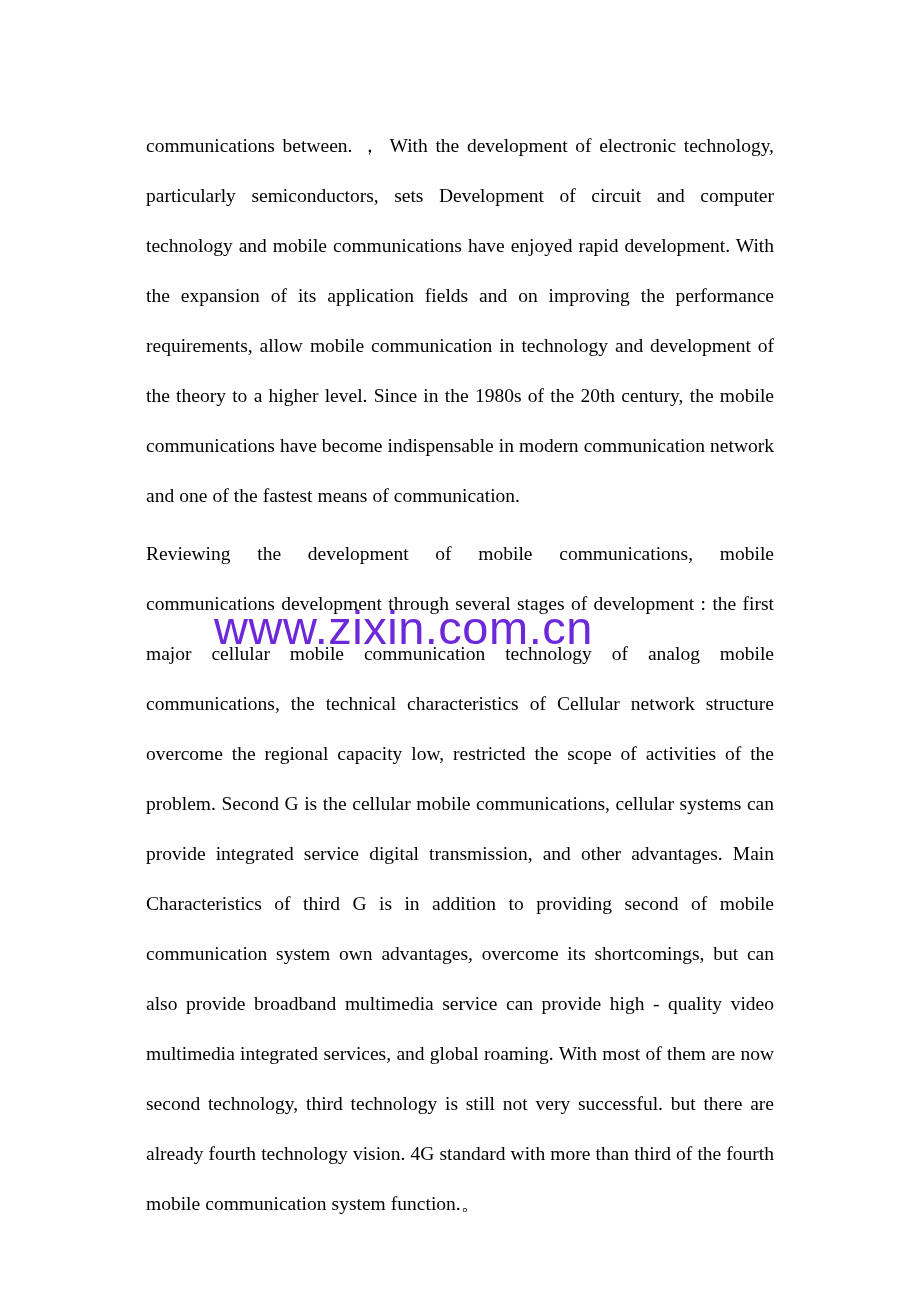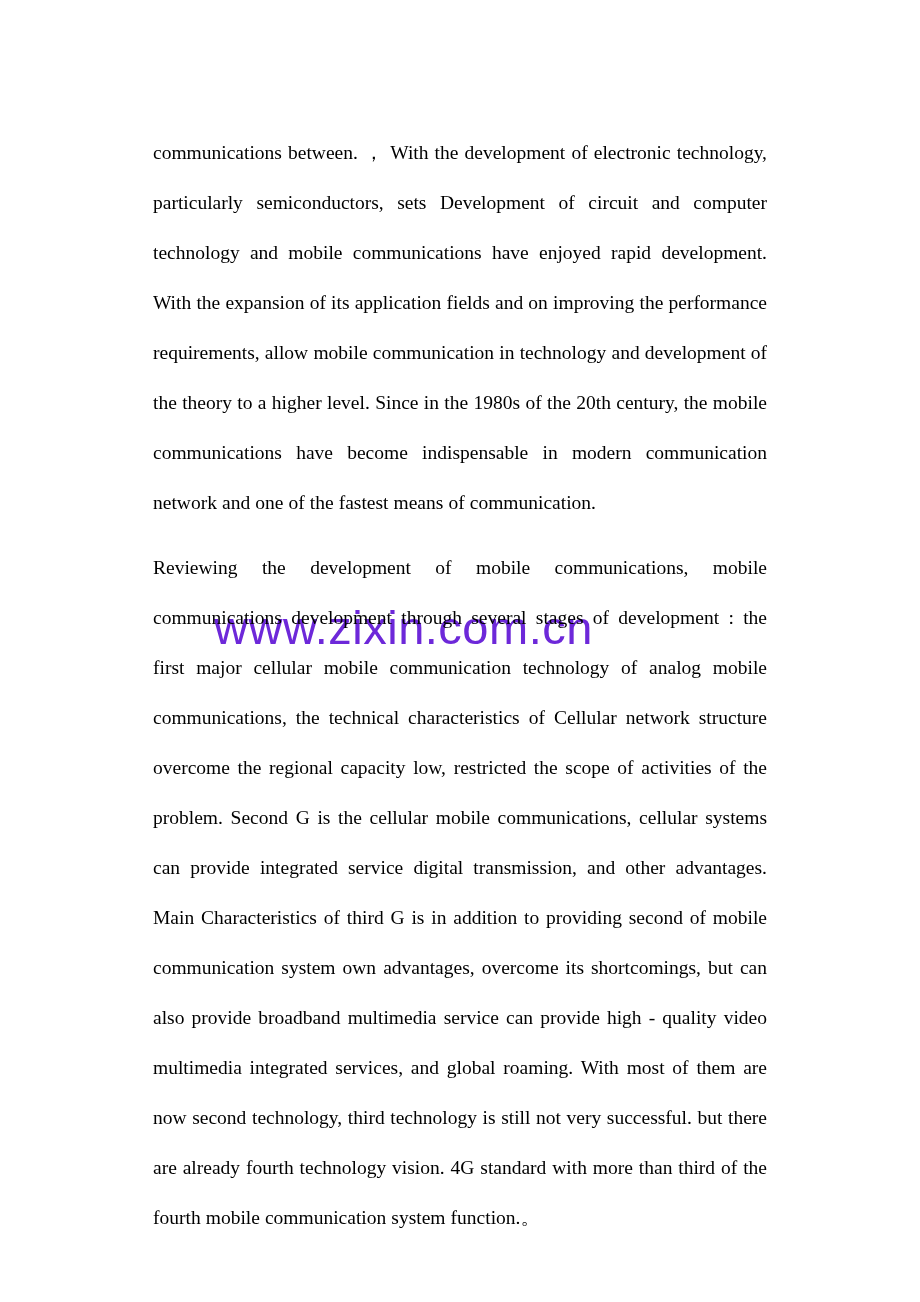--- a/index.html
+++ b/index.html
@@ -42,21 +42,21 @@
 
   .content {
     position: absolute;
     left: 138px;
     top: 113px;
     width: 644px;
     z-index: 1;
   }
 
   p.para {
-    margin: 15px;
+    margin: 8px;
     padding: 0;
     font-size: 19.5px;
     line-height: 50px;
     text-align: justify;
     text-justify: inter-word;
     -webkit-hyphens: none;
     hyphens: none;
     word-spacing: 0.2px;
   }
 

